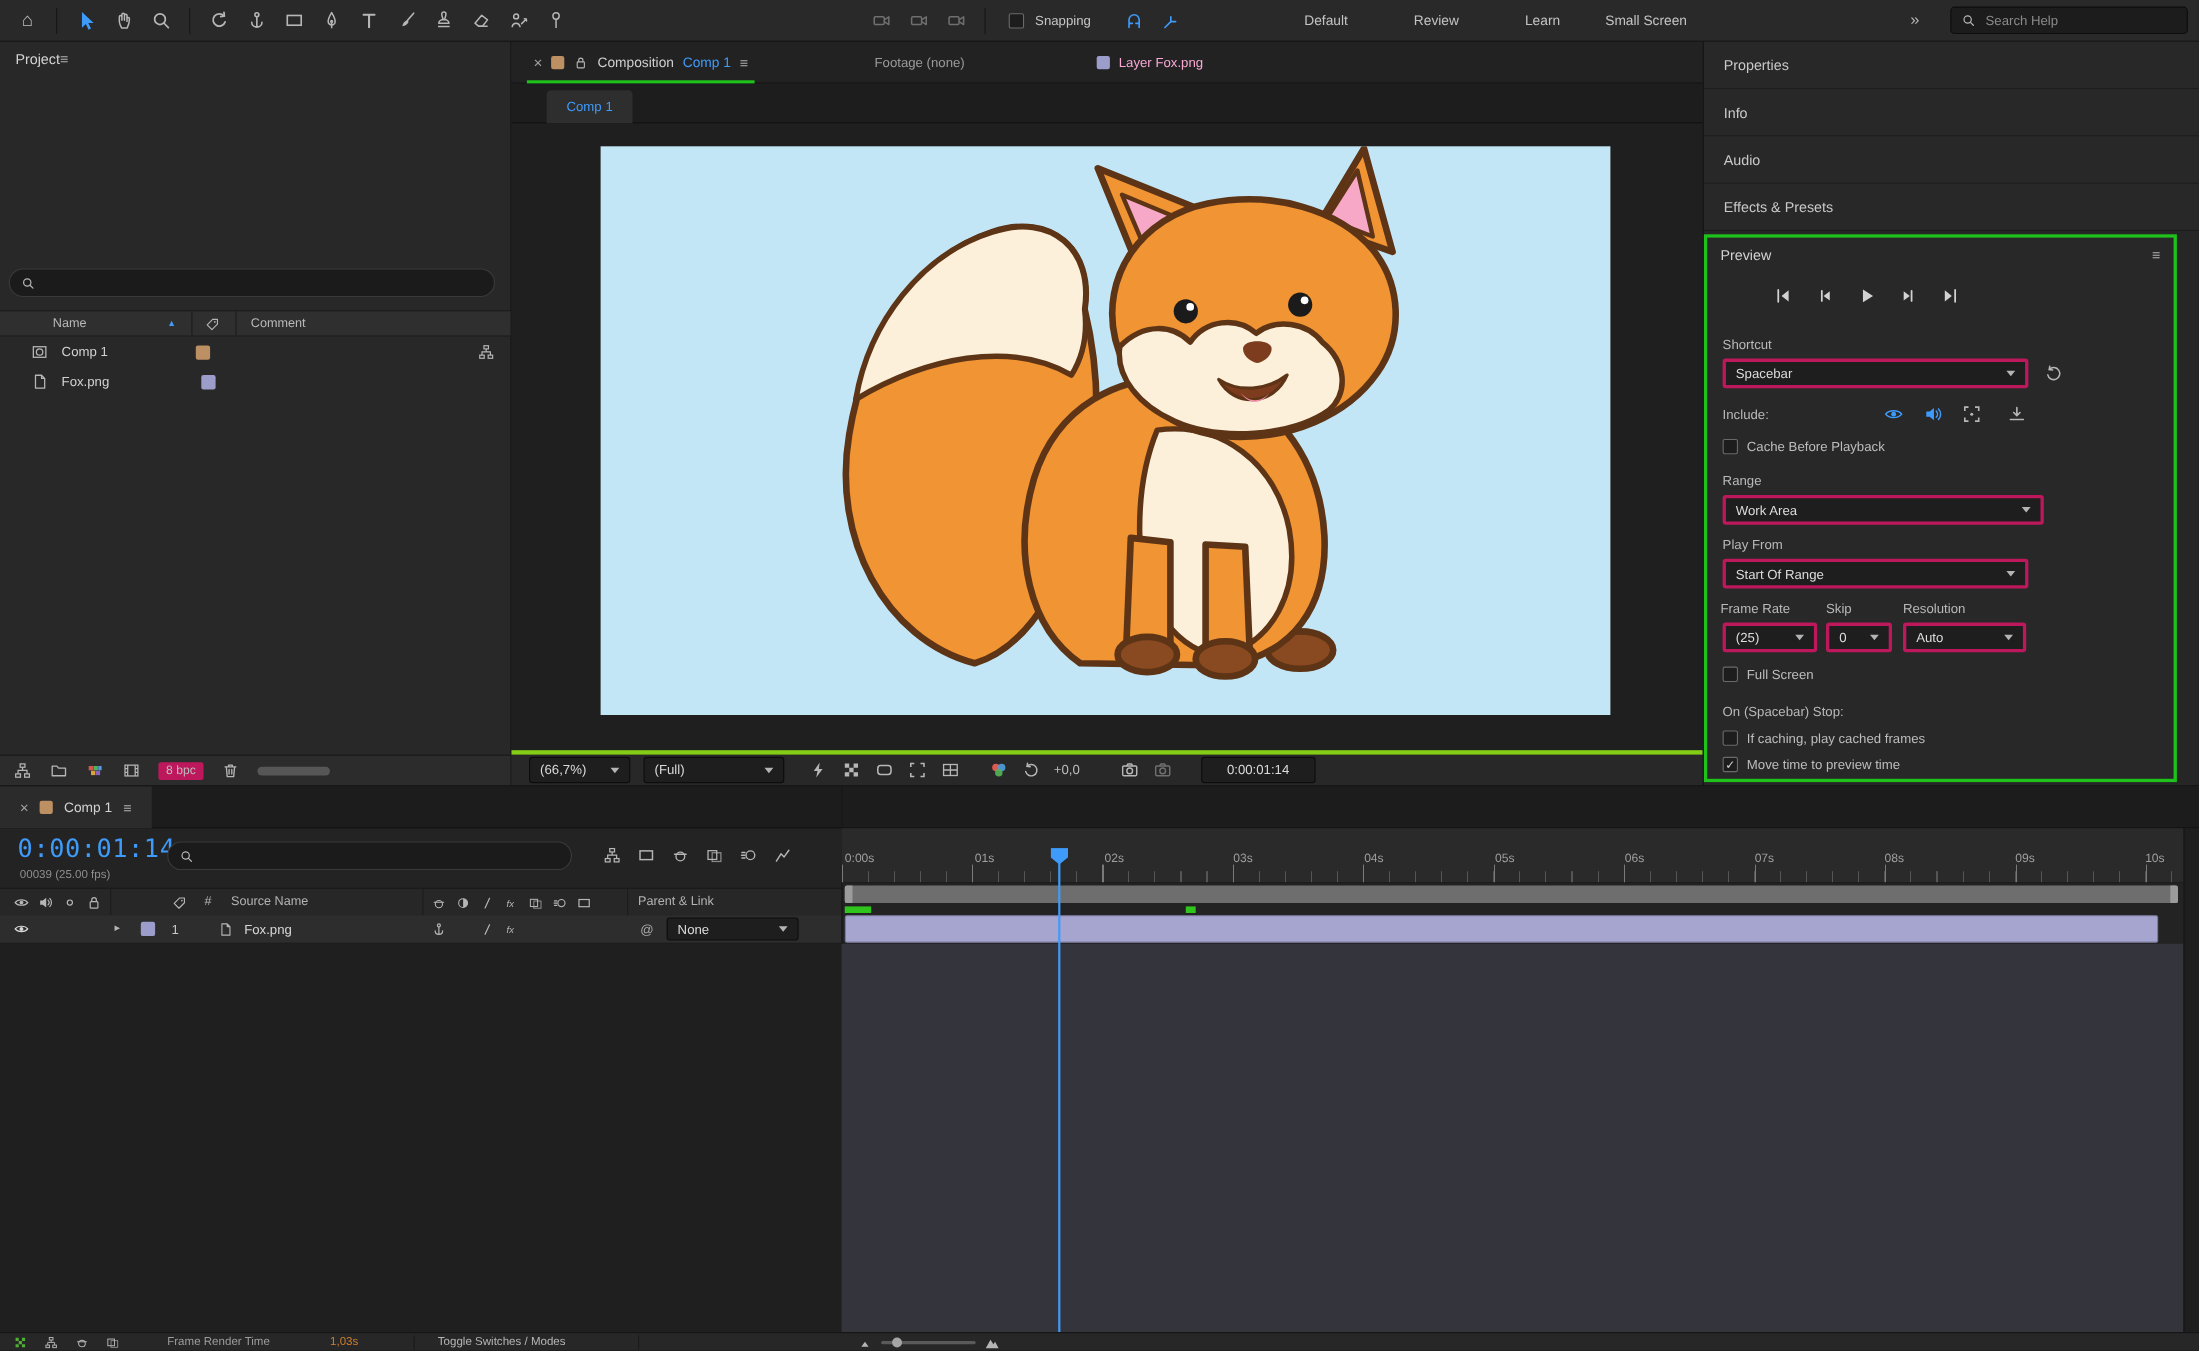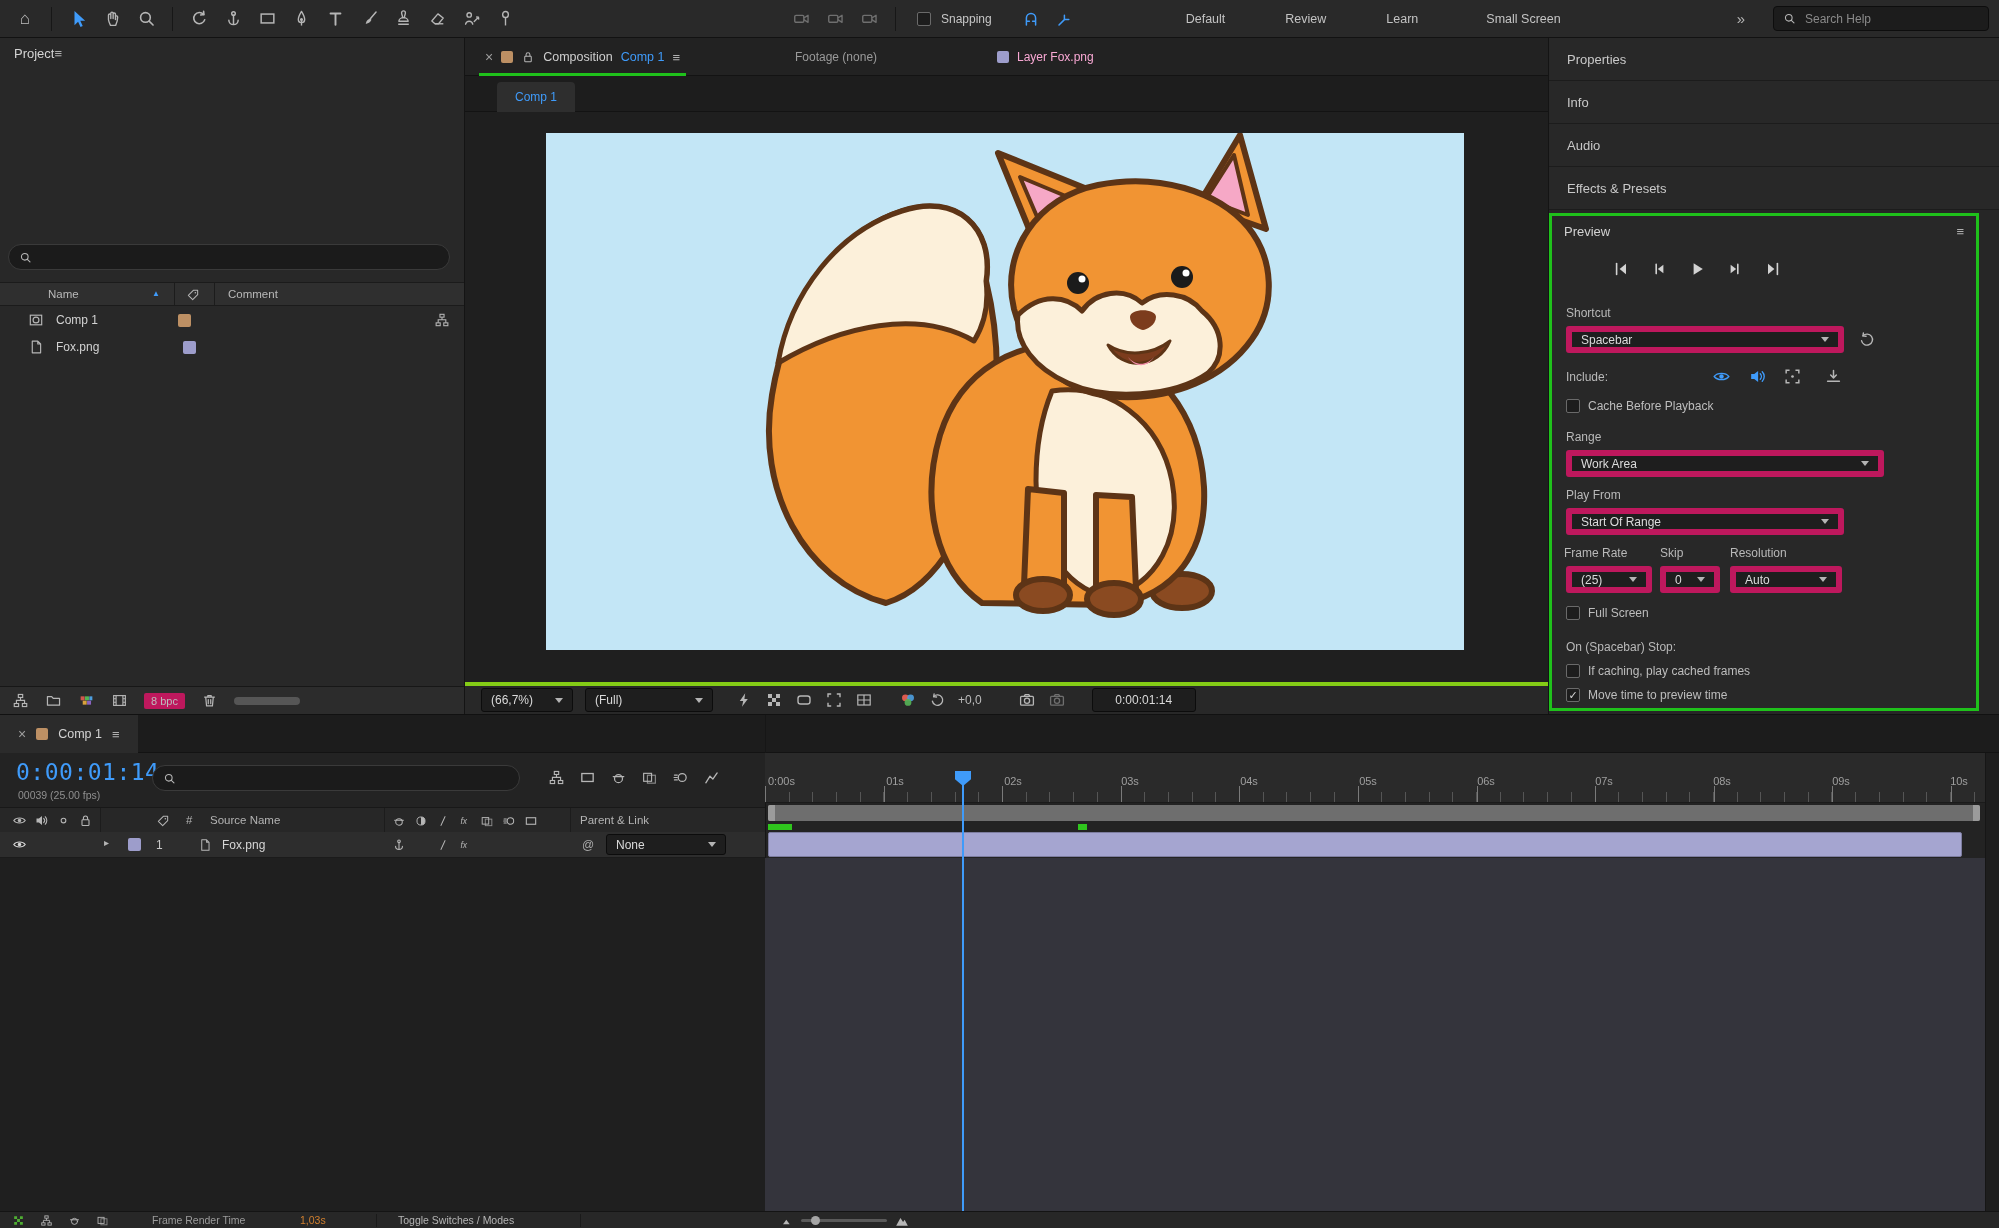--- a/index.html
+++ b/index.html
@@ -24,21 +24,21 @@
 
 .pill{background:#1b1b1b;border:1px solid #3a3a3a;border-radius:13px;display:flex;align-items:center;gap:7px;padding:0 10px}
 .pill input{flex:1;min-width:0;background:transparent;border:0;outline:0;color:#c9c9c9;font:12px "Liberation Sans",sans-serif}
 .dd{background:#1e1e1e;border:1px solid #0c0c0c;border-radius:3px;display:flex;align-items:center;padding:0 9px;color:#dadada;font-size:12px}
 .caret{width:0;height:0;border-left:4px solid transparent;border-right:4px solid transparent;border-top:5px solid #b4b4b4;margin-left:auto;flex:0 0 auto}
 .swatch{width:13px;height:13px;border-radius:2px;display:inline-block}
 .chip{font-size:11px;color:#bdbdbd;padding:2px 7px;background:#be185d;border-radius:2px}
 
 .rp-row{height:43px;border-bottom:1px solid #1c1c1c;display:flex;align-items:center;padding:0 18px;font-size:13px;color:#c9c9c9;background:#282828}
 .pv-label{position:absolute;font-size:12px;color:#b9b9b9}
-.pv-dd{position:absolute;height:27px;background:#1e1e1e;border:6px solid #be185d;border-radius:3px;display:flex;align-items:center;padding:0 9px;color:#dcdcdc;font-size:12px}
+.pv-dd{position:absolute;height:27px;background:#1e1e1e;border:3px solid #be185d;border-radius:3px;display:flex;align-items:center;padding:0 9px;color:#dcdcdc;font-size:12px}
 .pv-check{position:absolute;display:flex;align-items:center;gap:8px;font-size:12px;color:#bdbdbd}
 .tbtn{width:26px;height:22px;display:flex;align-items:center;justify-content:center;color:#d2d2d2}
 
 .rl{position:absolute;top:22px;font-size:11px;color:#9f9f9f;white-space:nowrap}
 .rl.c{transform:translateX(-50%)}
 .colsep{position:absolute;top:0;width:1px;height:100%;background:#1c1c1c}
 </style>
 </head>
 <body>
 
@@ -407,21 +407,21 @@
         </svg>
       </div>
     <div class="tool">
         <svg class="ic" width="18" height="18" style="color:#3f9bfa">
           <use href="#i-snapB"></use>
         </svg>
       </div>
     <span class="ws" style="margin-left:96px">Default</span>
     <span class="ws" style="margin-left:44px">Review</span>
     <span class="ws" style="margin-left:44px">Learn</span>
-    <span class="ws" style="margin-left:52px">Small Screen</span>
+    <span class="ws" style="margin-left:25px">Small Screen</span>
     <span style="margin-left:auto;color:#b5b5b5;font-size:15px;flex:0 0 auto">»</span>
     <div class="help-search" style="margin-left:24px">
       <svg class="ic" width="13" height="13">
           <use href="#i-zoom"></use>
         </svg>
       <input placeholder="Search Help" style="">
     </div>
   </header>
 
   <section class="abs" style="left:0;top:38px;width:465px;height:676px;background:#282828;border-right:1px solid #141414">
@@ -656,21 +656,21 @@
           <use href="#i-overlay"></use>
         </svg>
       <svg class="ic abs" width="19" height="19" style="left:272px;top:151px">
           <use href="#i-export"></use>
         </svg>
       <div class="pv-check" style="left:14px;top:183px">
         <span class="cbox"></span>
         <span>Cache Before Playback</span>
       </div>
       <span class="pv-label" style="left:14px;top:214px">Range</span>
-      <div class="pv-dd" style="left:14px;top:234px;width:318px">
+      <div class="pv-dd" style="left:14px;top:234px;width:292px">
         <span>Work Area</span>
           <span class="caret"></span>
       </div>
       <span class="pv-label" style="left:14px;top:272px">Play From</span>
       <div class="pv-dd" style="left:14px;top:292px;width:278px">
         <span>Start Of Range</span>
           <span class="caret"></span>
       </div>
       <span class="pv-label" style="left:12px;top:330px">Frame Rate</span>
       <span class="pv-label" style="left:108px;top:330px">Skip</span>

